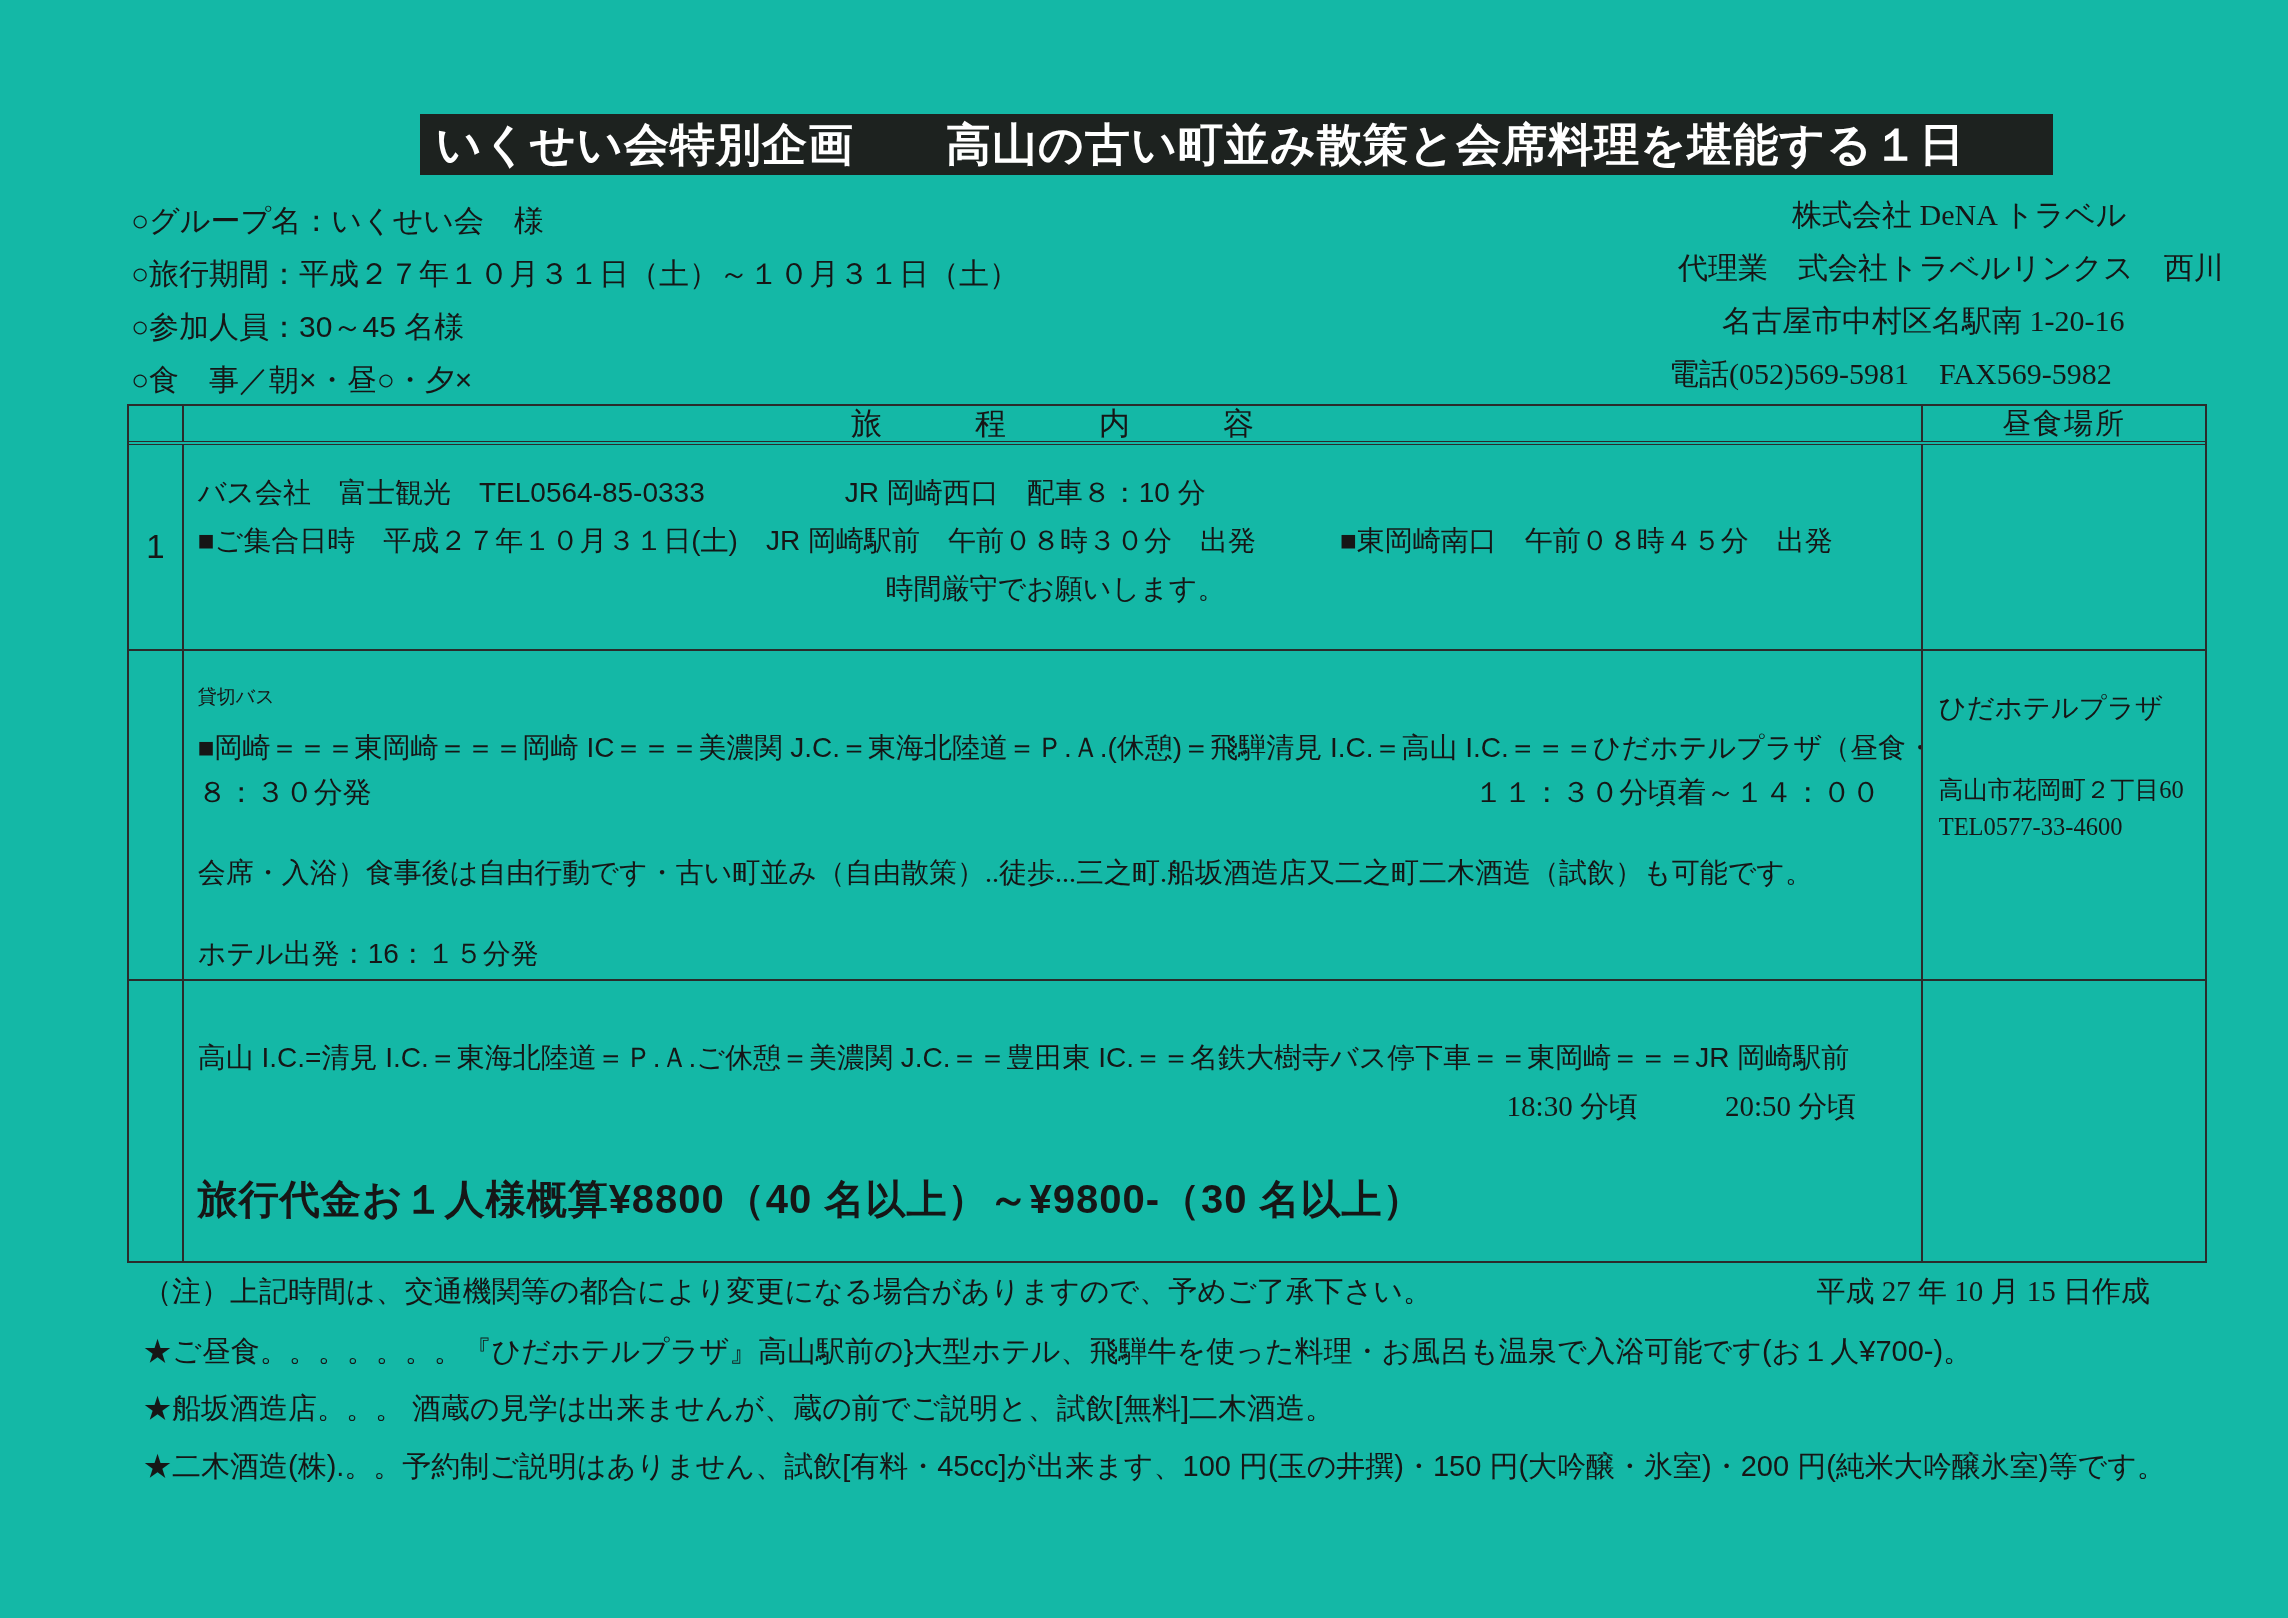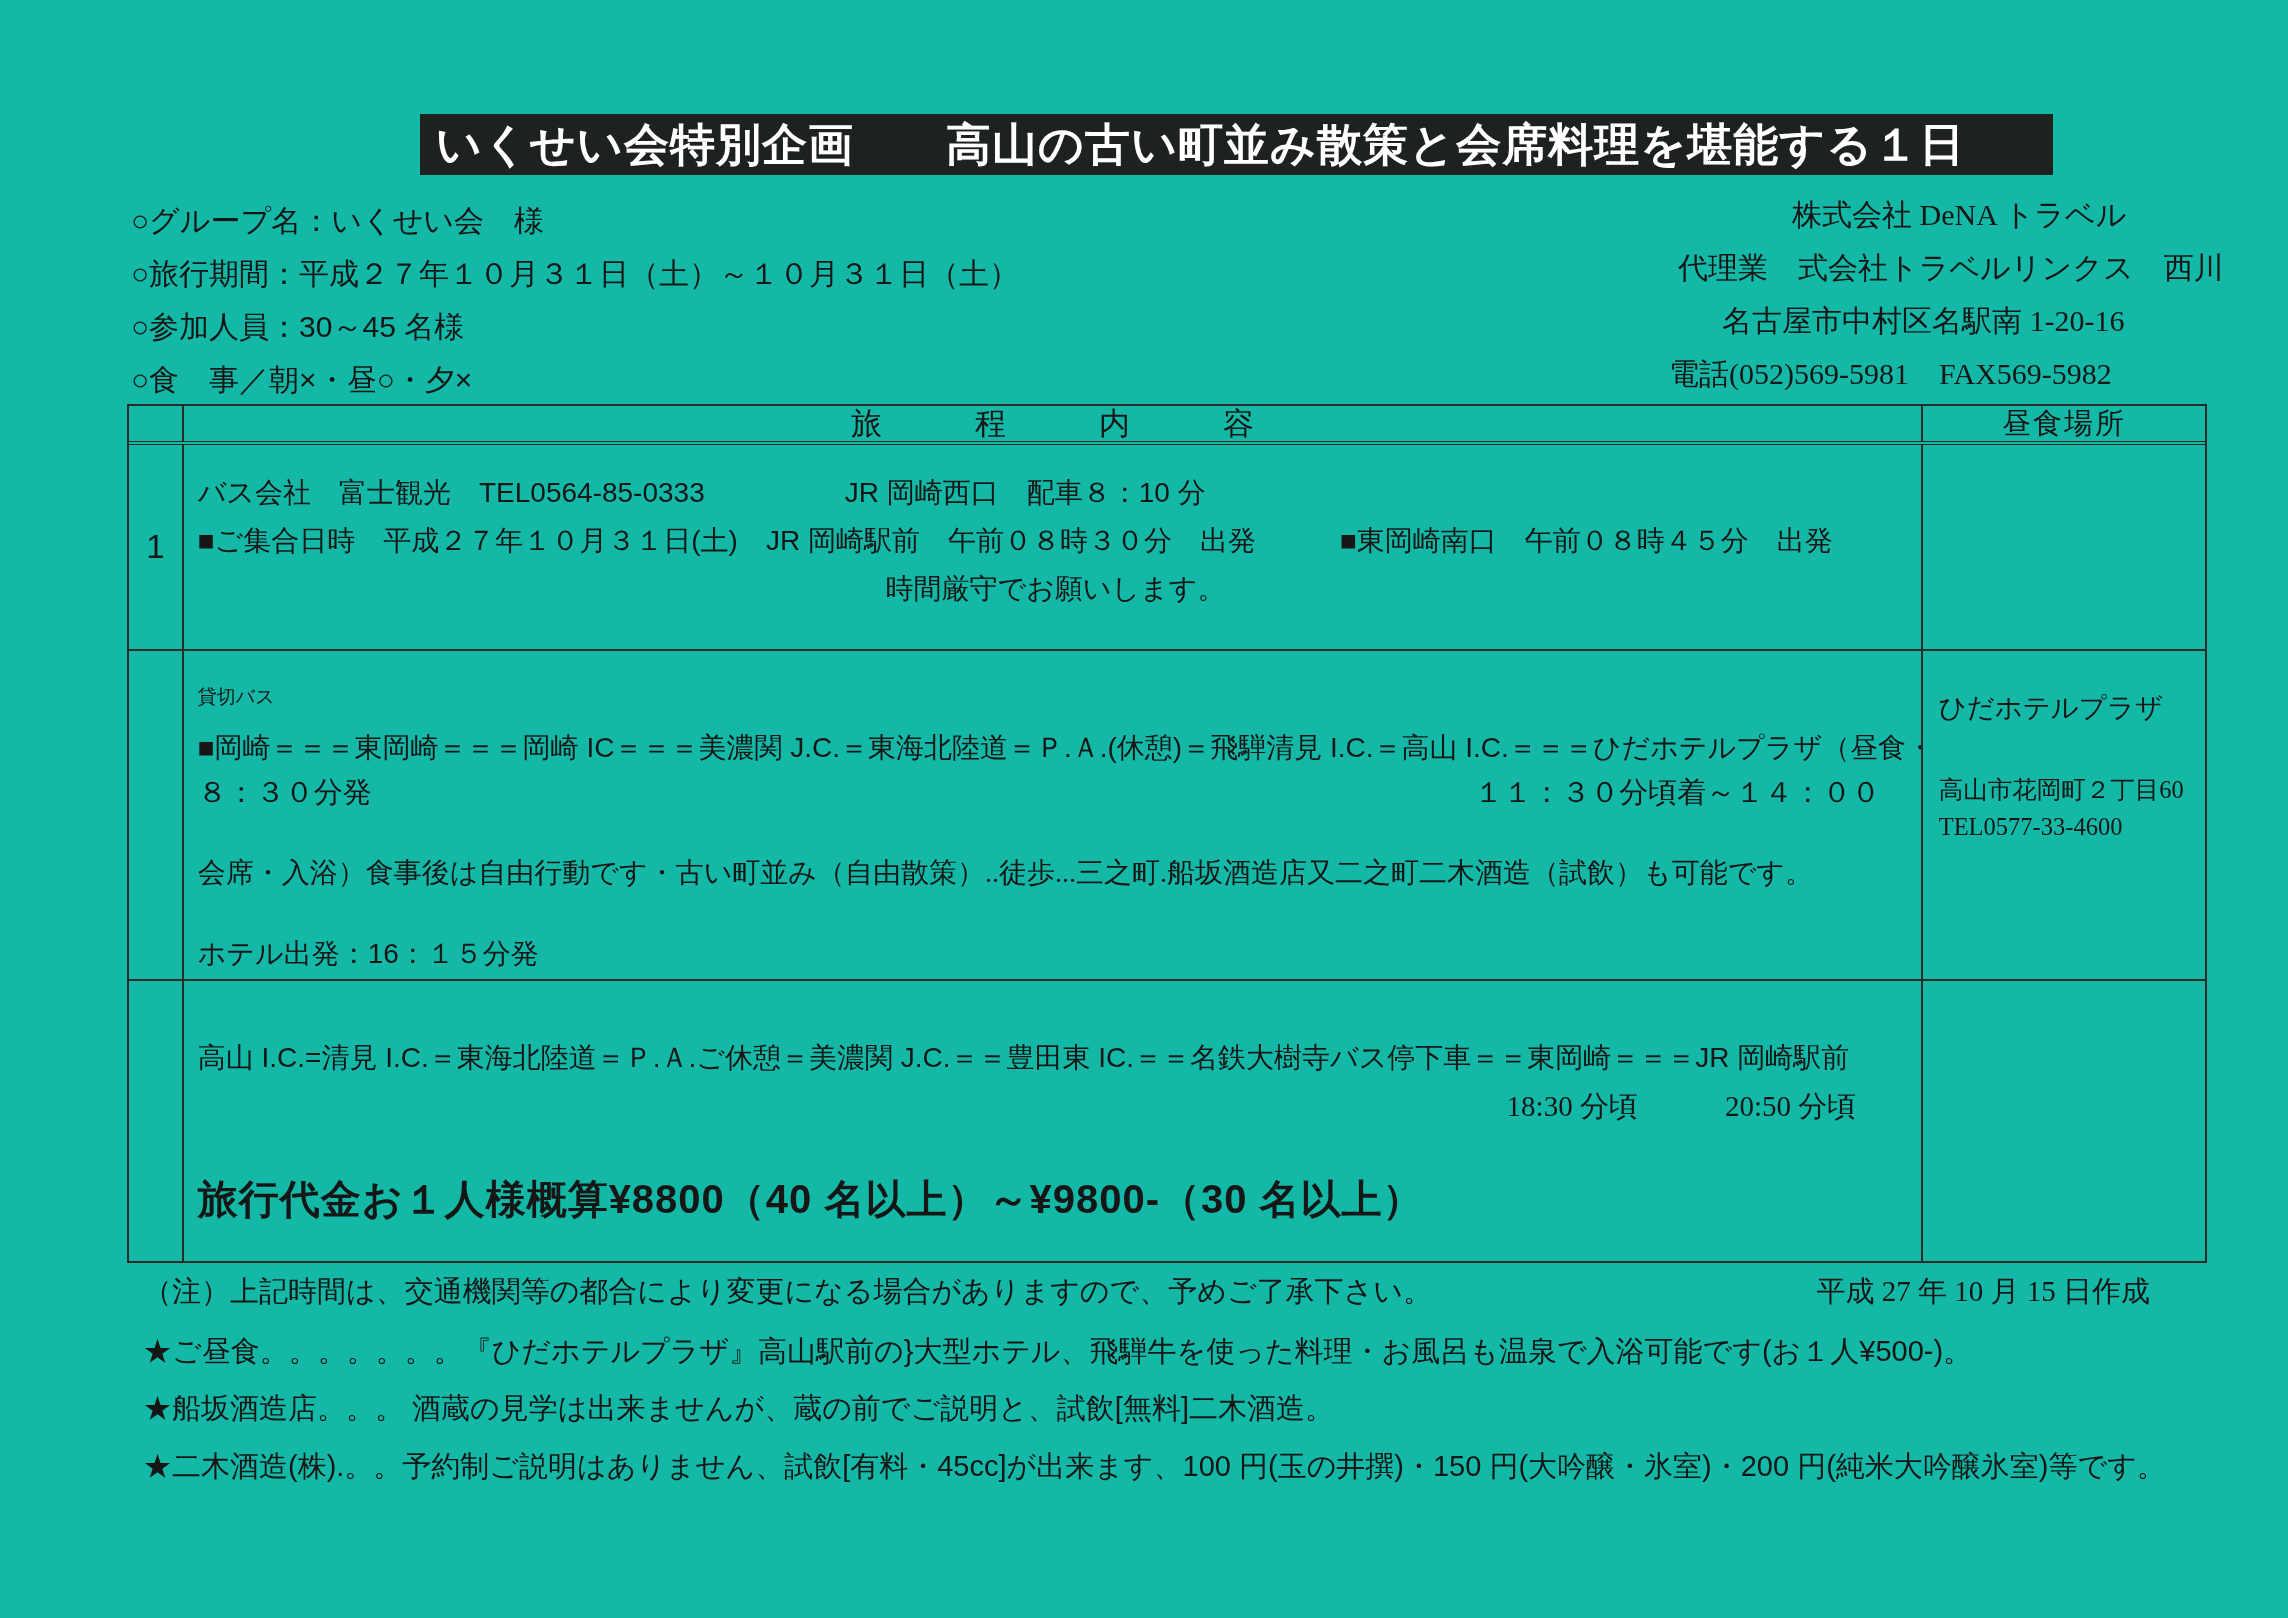--- a/index.html
+++ b/index.html
@@ -145,19 +145,19 @@
       <div class="td lunch"></div>
     </div>
 
   </div>
 
   <div class="footer">
     <div class="frow">
       <span class="ftext">（注）上記時間は、交通機関等の都合により変更になる場合がありますので、予めご了承下さい。</span>
       <span class="fdate">平成 27 年 10 月 15 日作成</span>
     </div>
-    <div class="star">★ご昼食。。。。。。。『ひだホテルプラザ』高山駅前の}大型ホテル、飛騨牛を使った料理・お風呂も温泉で入浴可能です(お１人¥500-)。</div>
+    <div class="star">★ご昼食。。。。。。。『ひだホテルプラザ』高山駅前の}大型ホテル、飛騨牛を使った料理・お風呂も温泉で入浴可能です(お１人¥700-)。</div>
     <div class="star">★船坂酒造店。。。 酒蔵の見学は出来ませんが、蔵の前でご説明と、試飲[無料]二木酒造。</div>
     <div class="star">★二木酒造(株).。。予約制ご説明はありません、試飲[有料・45cc]が出来ます、100 円(玉の井撰)・150 円(大吟醸・氷室)・200 円(純米大吟醸氷室)等です。</div>
   </div>
 
 </div>
 
 
 </body></html>

